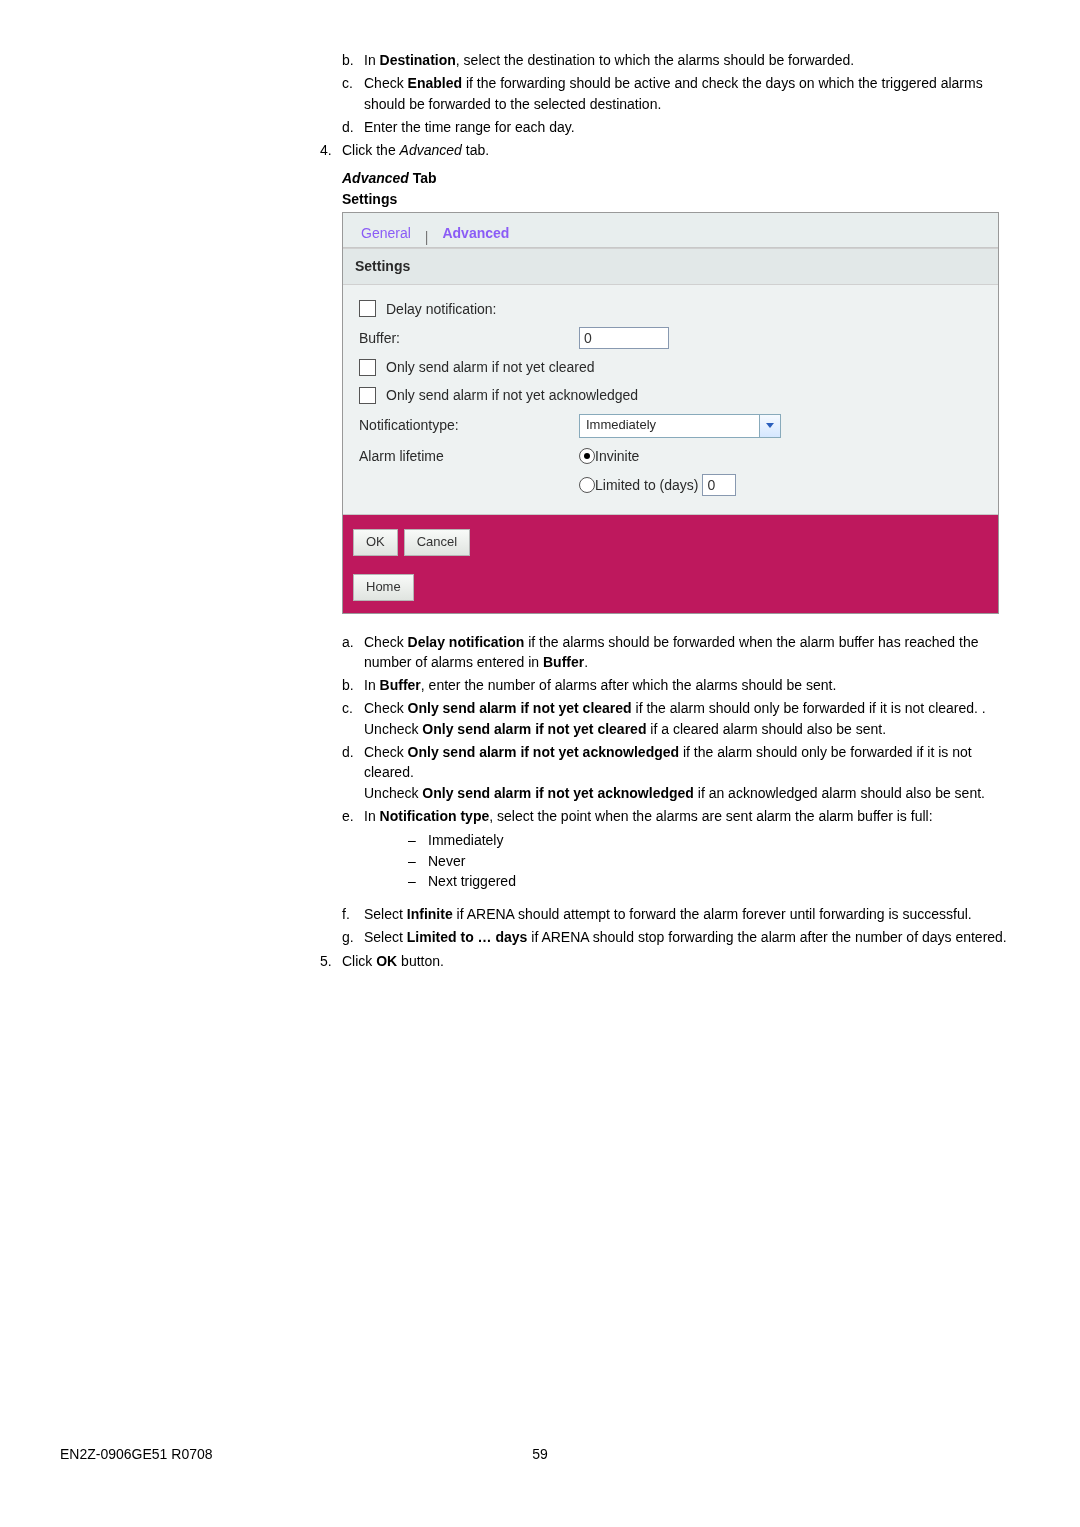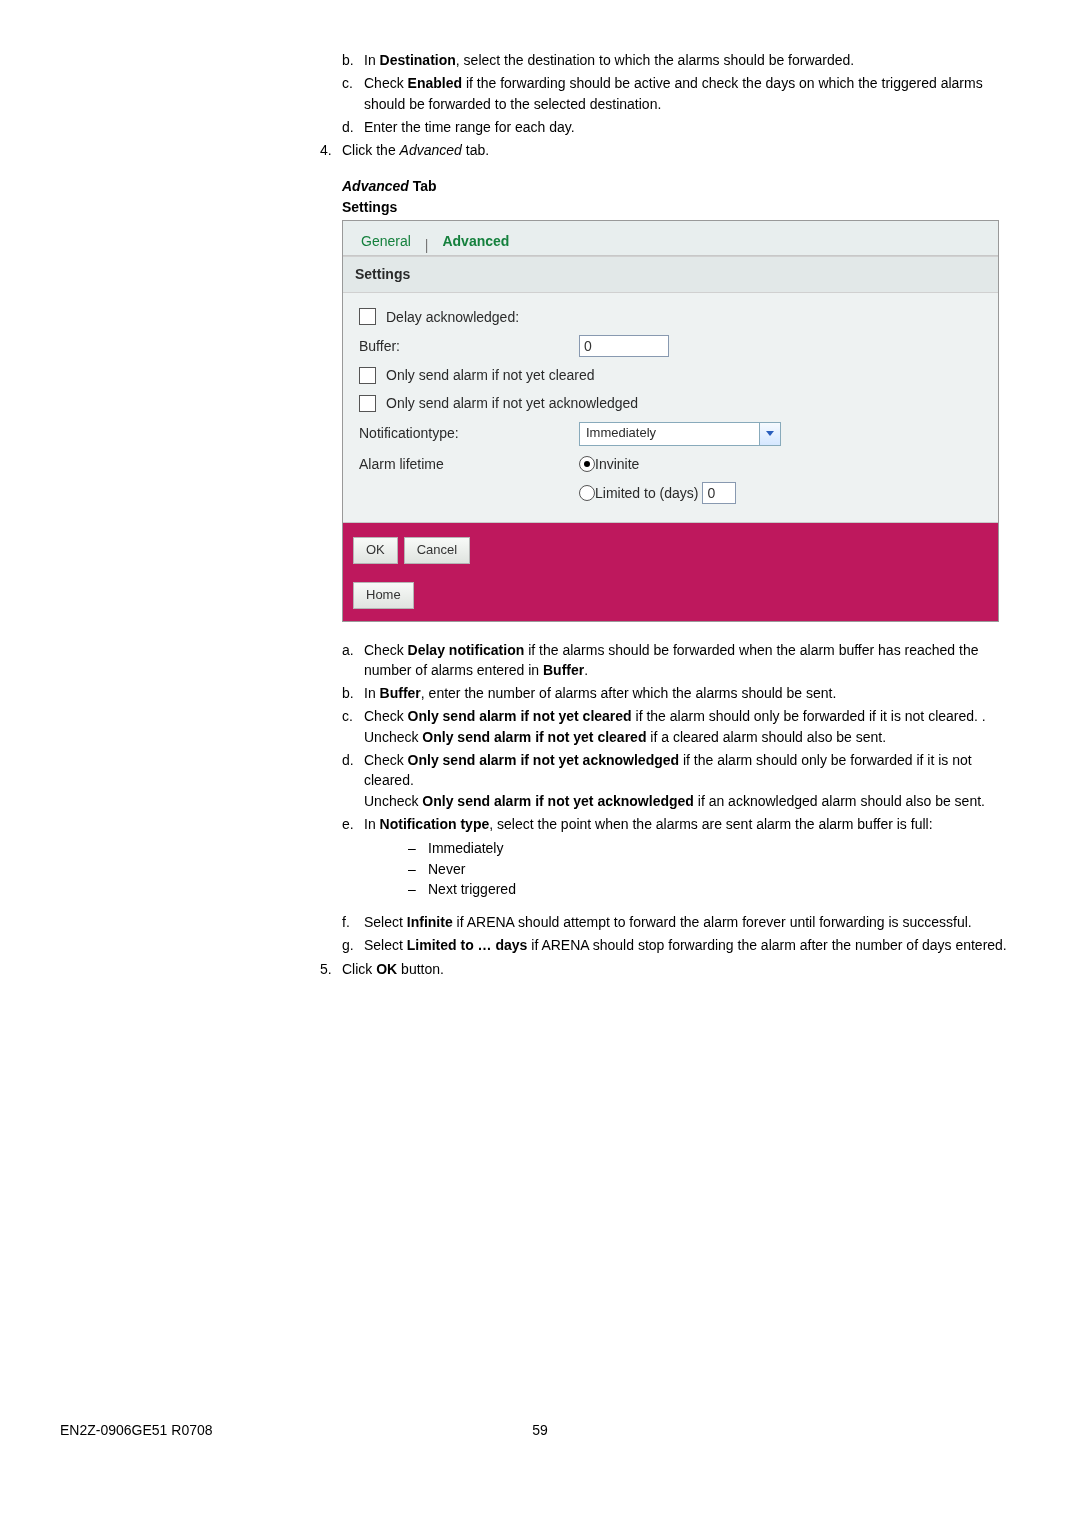--- a/index.html
+++ b/index.html
@@ -52,21 +52,21 @@
     background: #e8eeee;
     border-bottom: 1px solid #c8c8c8;
     padding: 6px 10px 0 10px;
     display: flex;
     gap: 6px;
     align-items: flex-end;
   }
   .tab {
     padding: 4px 8px;
     font-size: 14px;
-    color: #15803d;
+    color: #8b5cf6;
   }
   .tab.active {
     font-weight: bold;
   }
   .tab-sep {
     color: #777;
   }
   .settings-header {
     background: #e2e8e8;
     padding: 7px 12px;
@@ -167,21 +167,21 @@
     padding: 3px 12px;
     font-size: 13px;
     color: #333;
     margin-right: 2px;
   }
   .btn-row2 {
     margin-top: 18px;
   }
   .footer {
     position: absolute;
-    bottom: 52px;
+    bottom: 28px;
     left: 60px;
     right: 60px;
     display: flex;
     justify-content: space-between;
     font-size: 14px;
   }
   .footer-left {
     width: 40%;
     text-align: left;
   }
@@ -228,39 +228,39 @@
       </div>
     </div>
 
     <div class="list-item">
       <div class="list-marker">4.</div>
       <div class="list-text">
         <span>Click the </span><i>Advanced</i><span> tab.</span>
       </div>
     </div>
 
-    <div class="indented" style="margin-top:16px;">
+    <div class="indented" style="margin-top:8px;">
       <b><i>Advanced</i><span> Tab</span></b>
     </div>
     <div class="indented">
       <b>Settings</b>
     </div>
 
     <div class="screenshot">
       <div class="tabs">
         <span class="tab">General</span>
         <span class="tab-sep">|</span>
         <span class="tab active">Advanced</span>
       </div>
       <div class="settings-header">Settings</div>
       <div class="form-body">
         <div class="form-row">
           <div class="form-label">
             <span class="cb"></span>
-            <span>Delay acknowledged:</span>
+            <span>Delay notification:</span>
           </div>
         </div>
         <div class="form-row">
           <div class="form-label">
             <span>Buffer:</span>
           </div>
           <input class="form-input" style="width: 80px;" value="0">
         </div>
         <div class="form-row">
           <div class="form-label" style="width:auto;">

